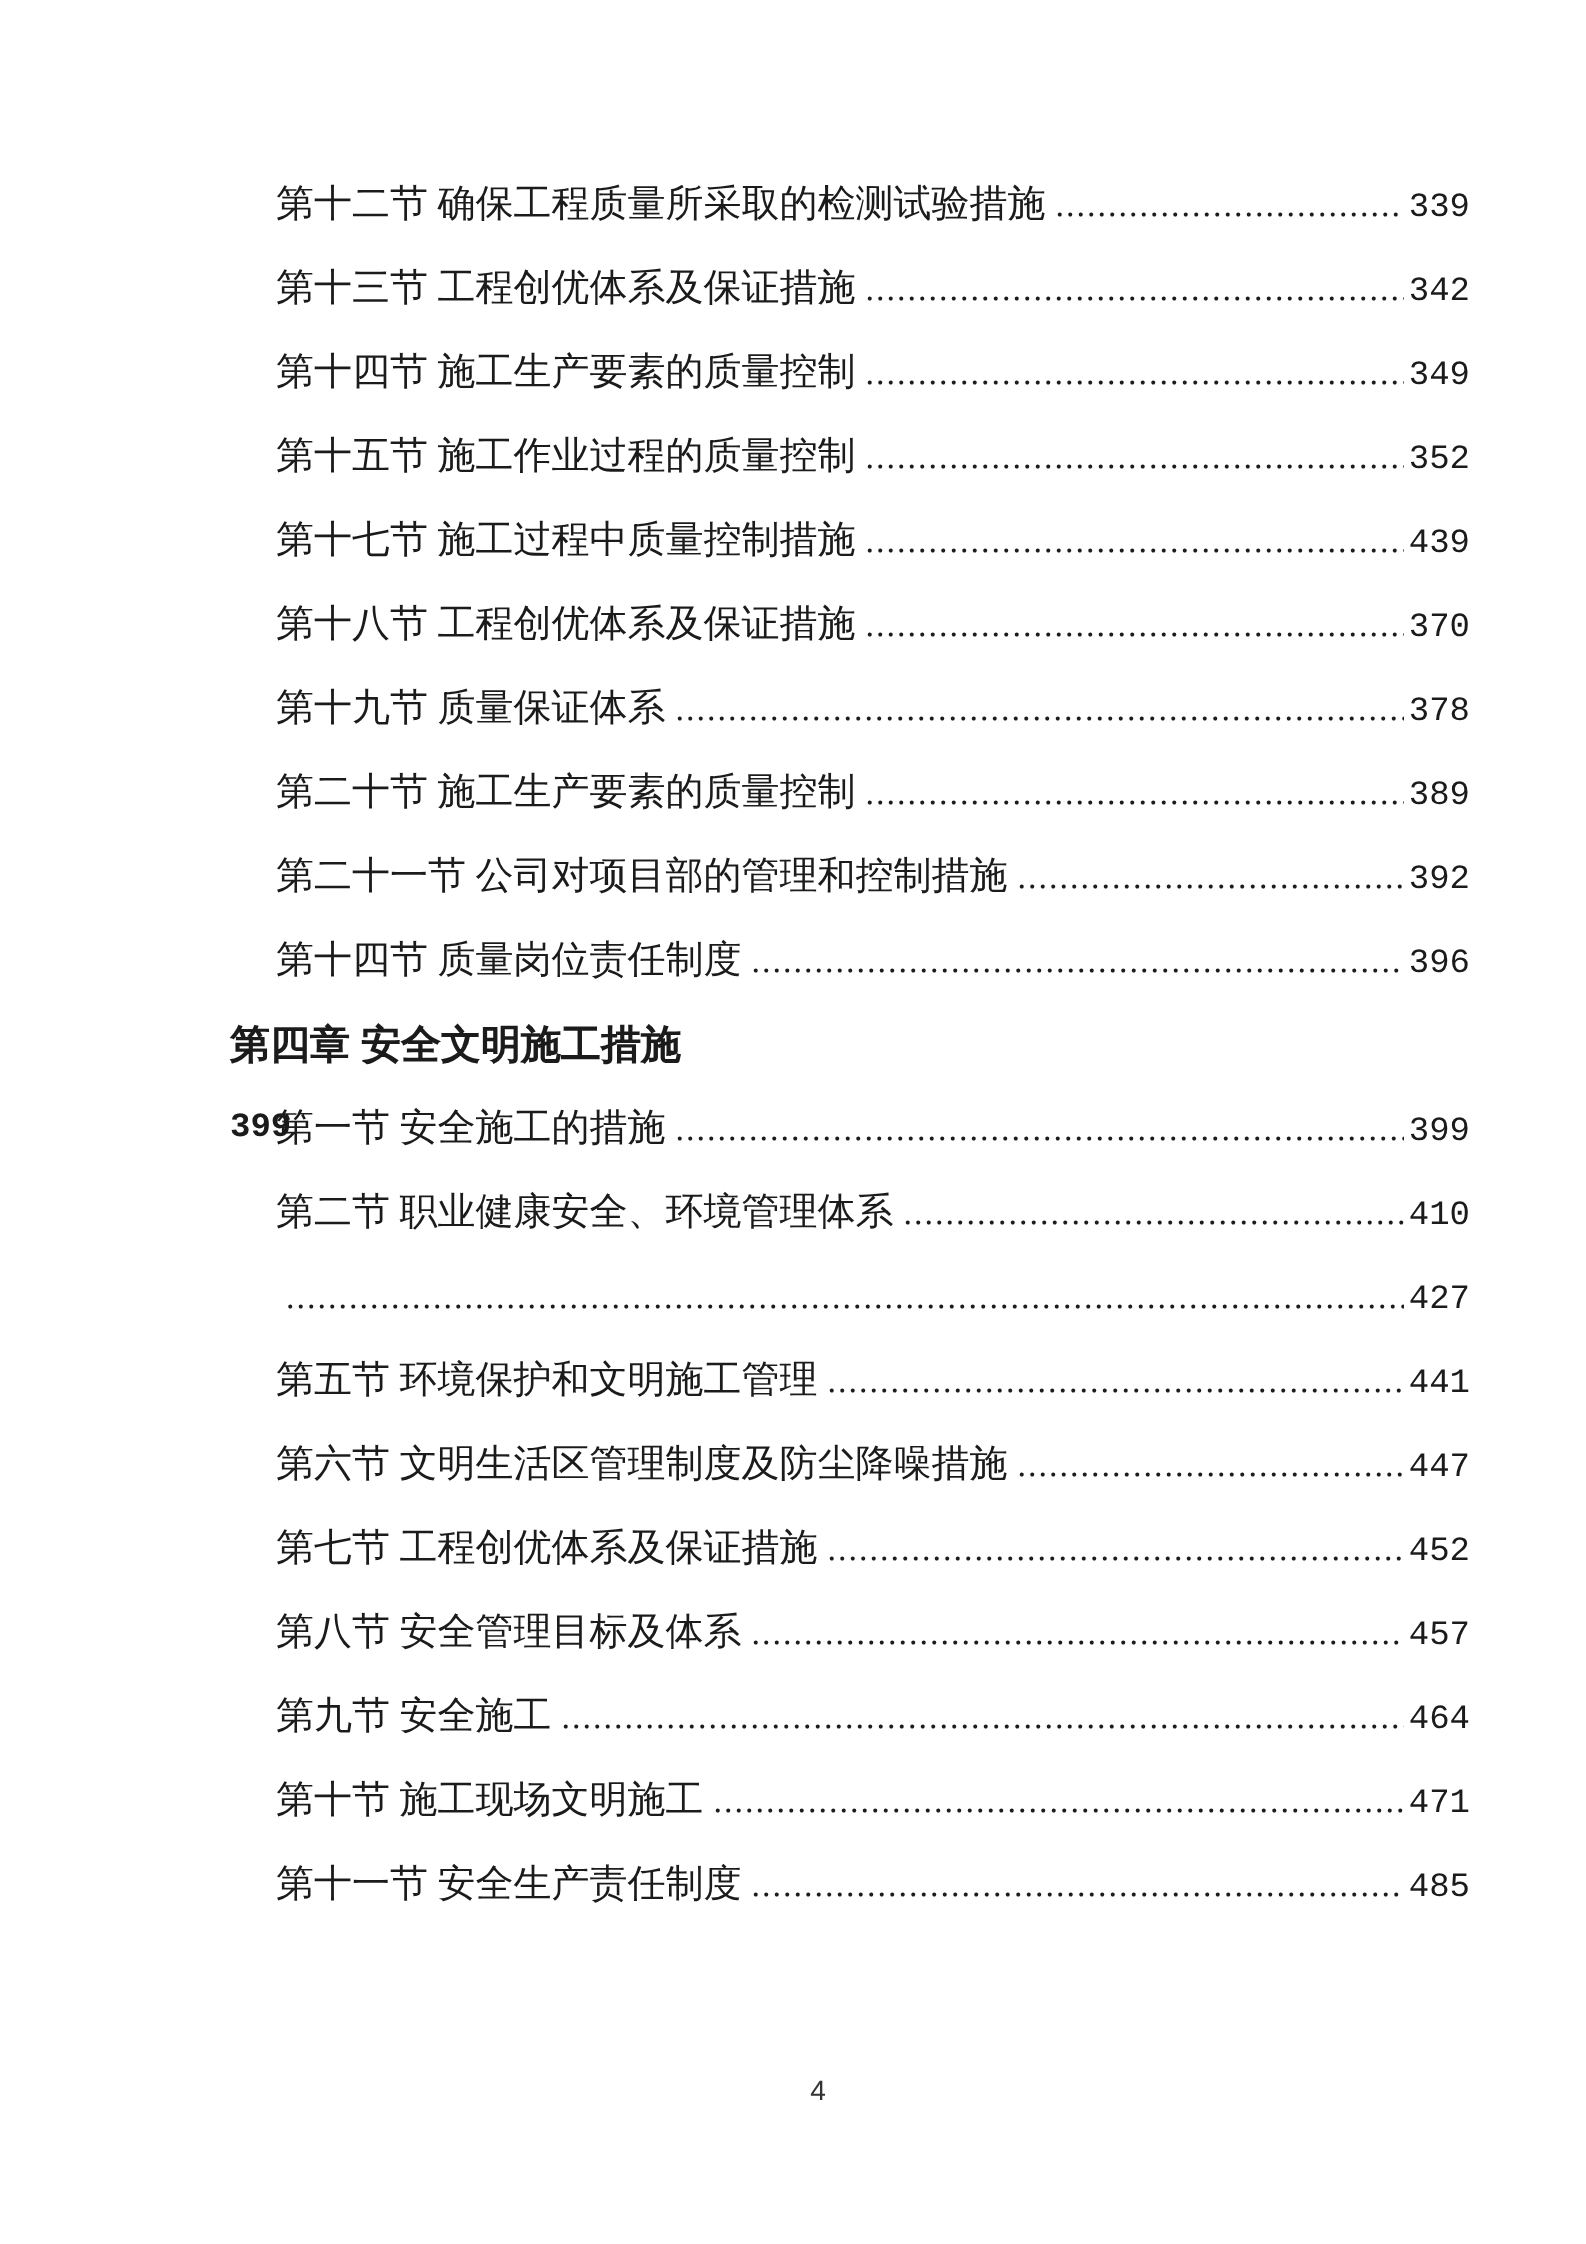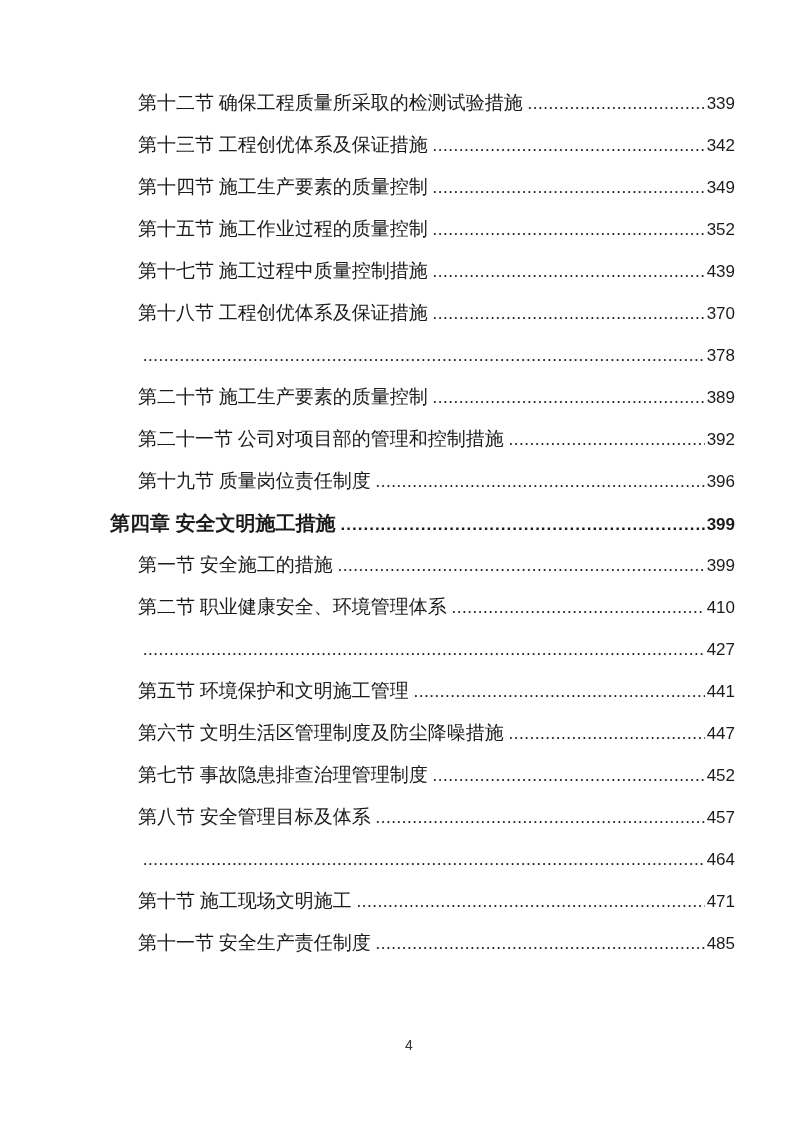--- a/index.html
+++ b/index.html
@@ -30,38 +30,39 @@
   }
   .toc-row.section {
     padding-left: 28px;
     font-size: 19px;
   }
   .toc-row.chapter {
     padding-left: 0;
     font-size: 20px;
     font-weight: 700;
     font-family: "Liberation Sans", sans-serif;
+    flex-direction: column;
   }
   .toc-title {
     flex: 0 0 auto;
   }
   .toc-leader {
     flex: 1 1 auto;
     overflow: hidden;
     margin: 0 2px 0 5px;
     min-width: 10px;
   }
   .toc-leader::after {
     content: "......................................................................................................................................................................................";
     letter-spacing: 1px;
     font-size: 17px;
   }
   .toc-page {
     flex: 0 0 auto;
-    font-family: Liberation Sans, sans-serif;
+    font-family: Liberation Mono, monospace;
     font-size: 17px;
   }
   .toc-row.chapter .toc-page {
     font-weight: 700;
   }
   .footer-pagenum {
     position: absolute;
     left: 0;
     right: 0;
     top: 1038px;
@@ -101,35 +102,36 @@
     <span class="toc-title">第十七节 施工过程中质量控制措施</span>
     <span class="toc-leader"></span>
     <span class="toc-page">439</span>
   </div>
       <div class="toc-row section">
     <span class="toc-title">第十八节 工程创优体系及保证措施</span>
     <span class="toc-leader"></span>
     <span class="toc-page">370</span>
   </div>
       <div class="toc-row section">
+    <span class="toc-title">第十九节 质量保证体系</span>
     <span class="toc-leader"></span>
     <span class="toc-page">378</span>
   </div>
       <div class="toc-row section">
     <span class="toc-title">第二十节 施工生产要素的质量控制</span>
     <span class="toc-leader"></span>
     <span class="toc-page">389</span>
   </div>
       <div class="toc-row section">
     <span class="toc-title">第二十一节 公司对项目部的管理和控制措施</span>
     <span class="toc-leader"></span>
     <span class="toc-page">392</span>
   </div>
       <div class="toc-row section">
-    <span class="toc-title">第十九节 质量岗位责任制度</span>
+    <span class="toc-title">第十四节 质量岗位责任制度</span>
     <span class="toc-leader"></span>
     <span class="toc-page">396</span>
   </div>
       <div class="toc-row chapter">
     <span class="toc-title">第四章 安全文明施工措施</span>
     <span class="toc-leader"></span>
     <span class="toc-page">399</span>
   </div>
       <div class="toc-row section">
     <span class="toc-title">第一节 安全施工的措施</span>
@@ -149,30 +151,31 @@
     <span class="toc-title">第五节 环境保护和文明施工管理</span>
     <span class="toc-leader"></span>
     <span class="toc-page">441</span>
   </div>
       <div class="toc-row section">
     <span class="toc-title">第六节 文明生活区管理制度及防尘降噪措施</span>
     <span class="toc-leader"></span>
     <span class="toc-page">447</span>
   </div>
       <div class="toc-row section">
-    <span class="toc-title">第七节 事故隐患排查治理管理制度</span>
+    <span class="toc-title">第七节 工程创优体系及保证措施</span>
     <span class="toc-leader"></span>
     <span class="toc-page">452</span>
   </div>
       <div class="toc-row section">
     <span class="toc-title">第八节 安全管理目标及体系</span>
     <span class="toc-leader"></span>
     <span class="toc-page">457</span>
   </div>
       <div class="toc-row section">
+    <span class="toc-title">第九节 安全施工</span>
     <span class="toc-leader"></span>
     <span class="toc-page">464</span>
   </div>
       <div class="toc-row section">
     <span class="toc-title">第十节 施工现场文明施工</span>
     <span class="toc-leader"></span>
     <span class="toc-page">471</span>
   </div>
       <div class="toc-row section">
     <span class="toc-title">第十一节 安全生产责任制度</span>

